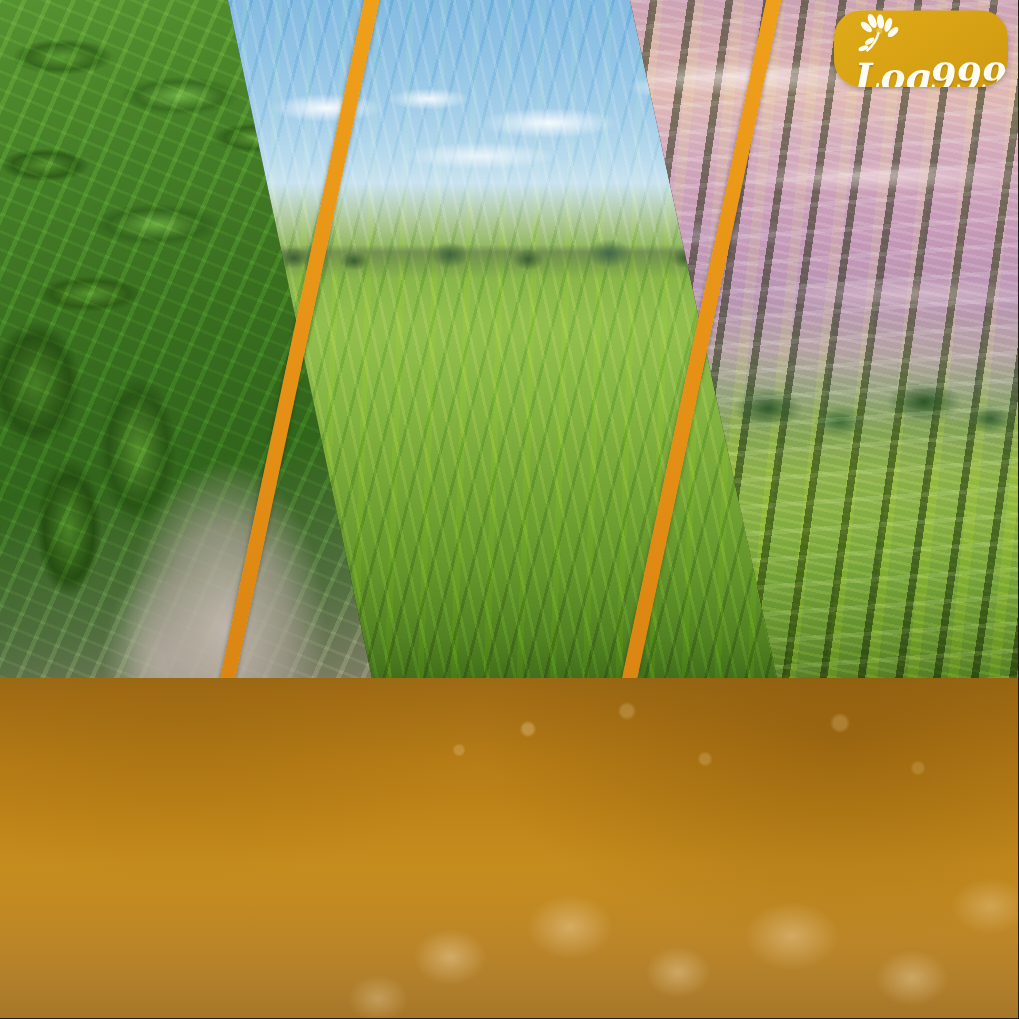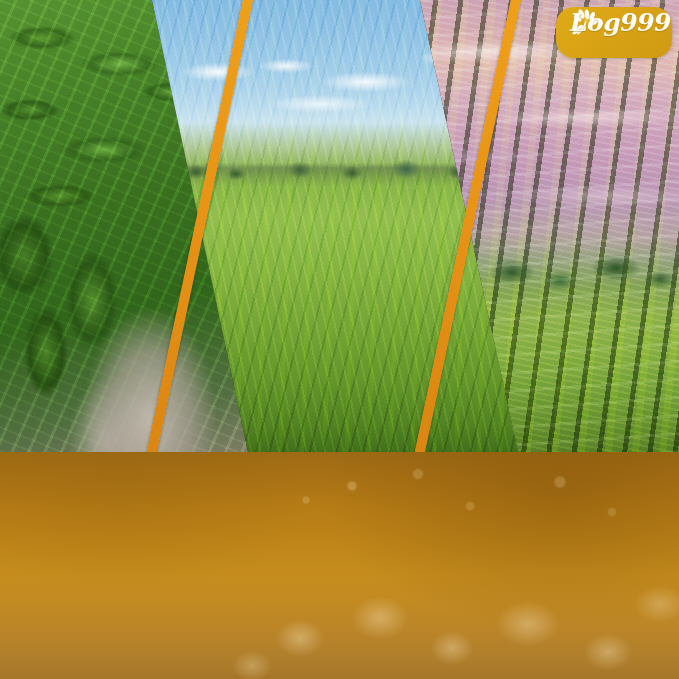--- a/index.html
+++ b/index.html
@@ -171,21 +171,21 @@
     position:relative;
     width:100%; height:100%;
   }
   .logo-flower {
     position:absolute;
     left:12px; top:2px;
     width:34px; height:30px;
   }
   .logo-word {
     position:absolute;
-    left:14px; top:3px;
+    left:14px; top:32px;
     width:100px;
     font-family:"DejaVu Serif", serif;
     font-style:italic;
     font-weight:700;
     font-size:25px;
     line-height:25px;
     letter-spacing:-0.5px;
     color:#fffdf4;
     text-shadow:0 1px 1px rgba(120,80,0,.35);
     white-space:nowrap;

